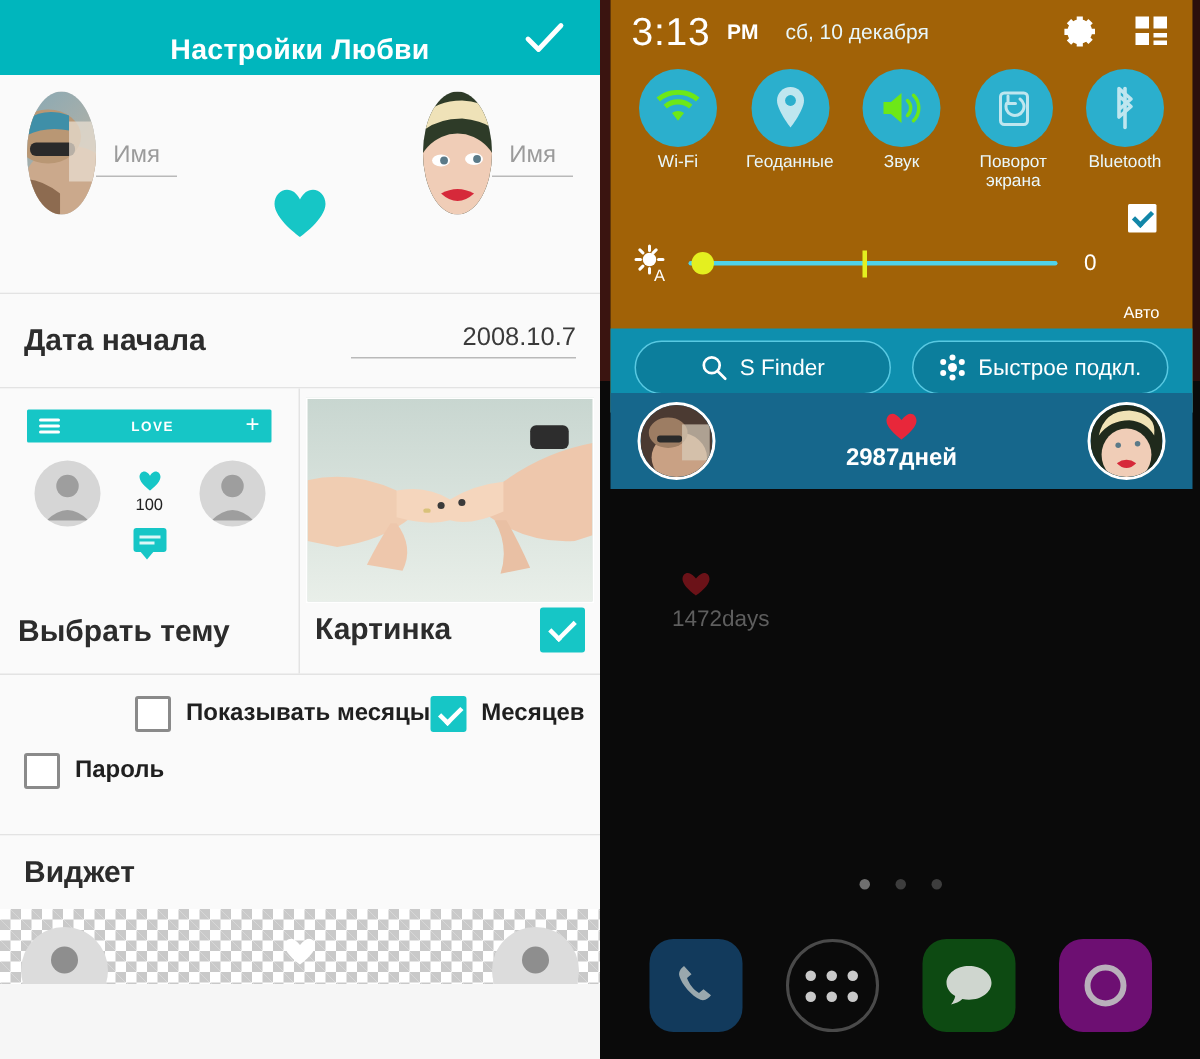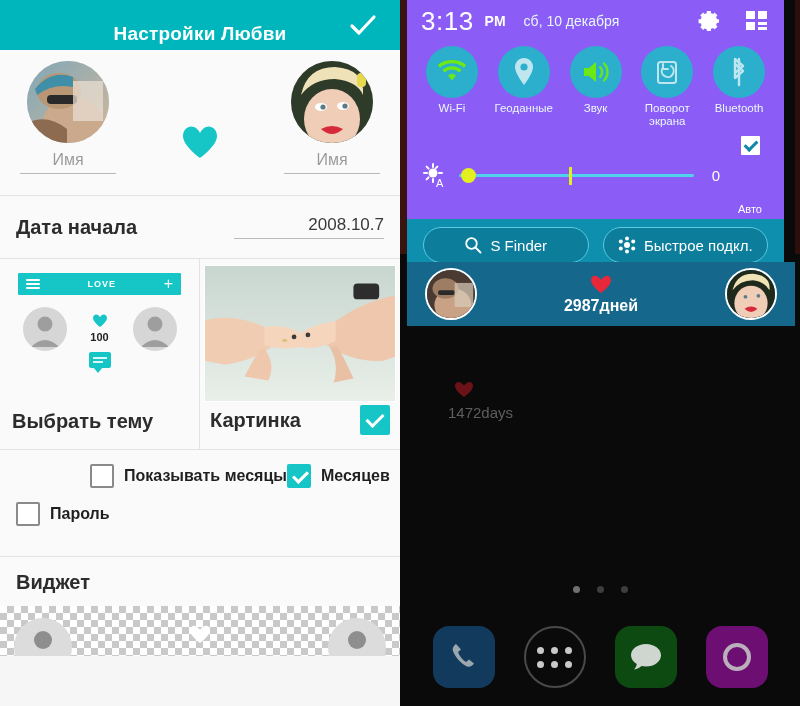--- a/index.html
+++ b/index.html
@@ -22,21 +22,21 @@
   .appbar-check {
     position: absolute; right: 22px; top: 50%; transform: translateY(-50%);
     width: 30px; height: 30px;
   }
 
   .profiles {
     background: #fafafa; height: 145px; position: relative;
     display: flex; align-items: flex-start; justify-content: space-between;
     padding: 11px 18px 0 18px;
   }
-  .prof { width: 100px; display: flex; flex-direction: column; align-items: center; }
+  .prof { width: 100px; display: flex; flex-direction: row; align-items: center; }
   .avatar {
     width: 82px; height: 82px; border-radius: 50%; overflow: hidden;
     background: #cfcfcf; position: relative;
   }
   .avatar svg { display: block; width: 100%; height: 100%; }
   .name-field {
     margin-top: 8px; width: 96px; text-align: center;
     color: #9b9b9b; font-size: 16px;
     border-bottom: 1.5px solid #b9b9b9; padding-bottom: 4px;
   }
@@ -75,21 +75,21 @@
   .theme-preview-body {
     display: flex; align-items: flex-start; justify-content: space-around;
     margin-top: 12px; padding: 0 6px;
   }
   .ghost-av {
     width: 44px; height: 44px; border-radius: 50%; background: #d6d6d6;
     display: flex; align-items: flex-end; justify-content: center; overflow: hidden;
   }
   .mid-stack { display: flex; flex-direction: column; align-items: center; width: 48px; }
   .small-heart { width: 16px; height: 15px; position: relative; margin-top: 6px; }
-  .count-num { font-size: 11px; font-weight: bold; color: #222; margin-top: 3px; }
+  .count-num { font-size: 11px; font-weight: normal; color: #222; margin-top: 3px; }
   .chat-bubble {
     margin-top: 9px; width: 22px; height: 16px; background: #16c6c6;
     border-radius: 2px; position: relative;
   }
   .chat-bubble:after {
     content: ""; position: absolute; left: 4px; bottom: -5px;
     border-left: 5px solid transparent; border-right: 5px solid transparent;
     border-top: 6px solid #16c6c6;
   }
   .chat-bubble i {
@@ -157,21 +157,21 @@
   .checker .w-av.r { right: 14px; }
   .checker .w-av .dot { width: 18px; height: 18px; border-radius: 50%; background: #8e8e8e; margin-bottom: 14px; }
   .checker .w-heart { position: absolute; left: 50%; transform: translateX(-50%); bottom: 12px; width: 22px; height: 20px; }
   .widget-tail { height: 56px; background: #f6f6f6; }
 
   
   .right { width: 400px; height: 706px; background: #0a0a0a; position: relative; }
   .bezel-l { position: absolute; left: 0; top: 0; width: 7px; height: 254px; background: #3a1410; }
   .bezel-r { position: absolute; right: 0; top: 0; width: 5px; height: 254px; background: #2c0f0c; }
 
-  .quickpanel { position: absolute; left: 7px; right: 16px; top: 0; background: #8b5cf6; }
+  .quickpanel { position: absolute; left: 7px; right: 5px; top: 0; background: #a16207; }
   .statusbar {
     height: 42px; display: flex; align-items: center; padding: 0 14px; gap: 8px;
   }
   .clock { color: #fff; font-size: 26px; font-weight: normal; letter-spacing: .5px; }
   .ampm { color: #fff; font-size: 14px; font-weight: bold; margin-left: 3px; }
   .datetxt { color: #e8f7fb; font-size: 14px; margin-left: 10px; }
   .sb-spacer { flex: 1; }
   .sb-ico { width: 26px; height: 26px; }
   .sb-ico + .sb-ico { margin-left: 14px; }
 

